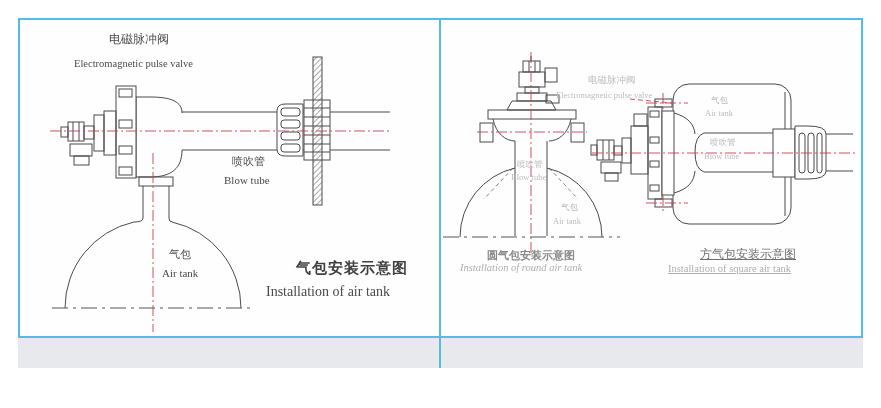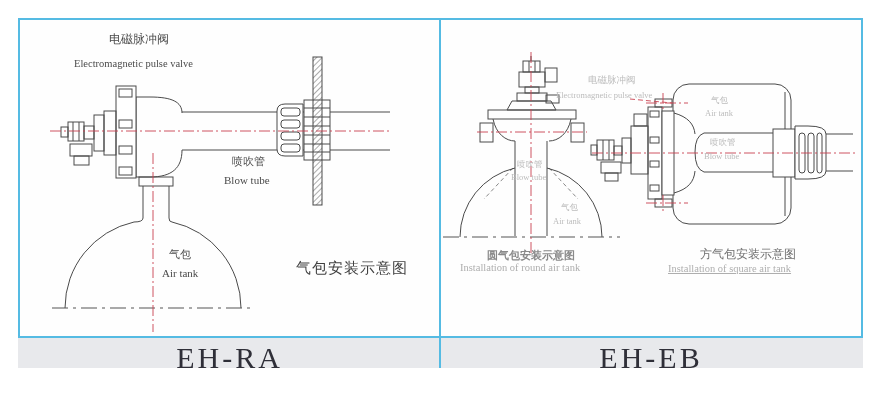--- a/index.html
+++ b/index.html
@@ -10,21 +10,21 @@
   .divider{position:absolute;left:439px;top:18px;width:2px;height:362px;background:#55bbe3;}
   .caption-bar{position:absolute;left:18px;top:336px;width:845px;height:44px;
                background:#e8e9ec;border-top:2px solid #55bbe3;box-sizing:border-box;}
   .caption-cell{position:absolute;top:338px;height:40px;display:flex;align-items:center;justify-content:center;
                 font-size:30px;letter-spacing:3px;color:#2f2f38;}
   .cap-left{left:20px;width:419px;}
   .cap-right{left:441px;width:420px;}
   svg{position:absolute;left:0;top:0;}
   .lbl{position:absolute;white-space:nowrap;color:#4a4a4a;line-height:1.1;}
   .faded{color:#bcbcbc;}
-  .ttl-zh{font-size:15px;color:#3f3f3f;letter-spacing:1px;}
+  .ttl-zh{font-size:15px;color:#3f3f3f;letter-spacing:1px;font-weight:bold;}
   .ttl-en{font-size:14px;color:#4a4a4a;}
   .sm{font-size:11px;}
   .xs{font-size:8.5px;}
 </style>
 </head>
 <body>
 
 <div id="stage">
 
   <div class="frame"></div>
@@ -187,37 +187,36 @@
     </g>
   </svg>
 
   <div class="lbl sm" style="left:109px;top:33px;font-size:12px;">电磁脉冲阀</div>
   <div class="lbl" style="left:74px;top:58px;font-size:10.5px;">Electromagnetic pulse valve</div>
   <div class="lbl sm" style="left:232px;top:155px;">喷吹管</div>
   <div class="lbl sm" style="left:224px;top:174px;">Blow tube</div>
   <div class="lbl sm" style="left:169px;top:248px;">气包</div>
   <div class="lbl sm" style="left:162px;top:267px;">Air tank</div>
   <div class="lbl ttl-zh" style="left:296px;top:260px;">气包安装示意图</div>
+  <div class="lbl ttl-en" style="left:266px;top:284px;">Installation of air tank</div>
 
   <div class="lbl faded" style="left:588px;top:75px;font-size:9.5px;">电磁脉冲阀</div>
   <div class="lbl faded" style="left:556px;top:91px;font-size:8.5px;">Electromagnetic pulse valve</div>
 
   <div class="lbl faded xs" style="left:517px;top:160px;">喷吹管</div>
   <div class="lbl faded xs" style="left:511px;top:173px;">Blow tube</div>
   <div class="lbl faded xs" style="left:561px;top:203px;">气包</div>
   <div class="lbl faded xs" style="left:553px;top:217px;">Air tank</div>
 
   <div class="lbl faded xs" style="left:711px;top:96px;">气包</div>
   <div class="lbl faded xs" style="left:705px;top:109px;">Air tank</div>
   <div class="lbl faded xs" style="left:710px;top:138px;">喷吹管</div>
   <div class="lbl faded xs" style="left:704px;top:152px;">Blow tube</div>
 
   <div class="lbl" style="left:487px;top:249px;font-size:11px;color:#8a8a8a;font-weight:bold;">圆气包安装示意图</div>
-  <div class="lbl" style="left:460px;top:262px;font-size:10.5px;color:#aeaeae;">Installation of round air tank</div>
-  <div class="lbl" style="left:700px;top:248px;font-size:12px;color:#6f6f6f;">方气包安装示意图</div>
+  <div class="lbl" style="left:460px;top:262px;font-size:10.5px;color:#aeaeae;font-style:italic;">Installation of round air tank</div>
+  <div class="lbl" style="left:700px;top:248px;font-size:12px;color:#6f6f6f;text-decoration:underline;">方气包安装示意图</div>
   <div class="lbl" style="left:668px;top:263px;font-size:10.5px;color:#aeaeae;text-decoration:underline;">Installation of square air tank</div>
 
   <div class="caption-bar"></div>
   <div class="divider"></div>
-  <div class="caption-cell cap-left">EH-RA</div>
-  <div class="caption-cell cap-right">EH-EB</div>
 
 </div>
 
 </body></html>

